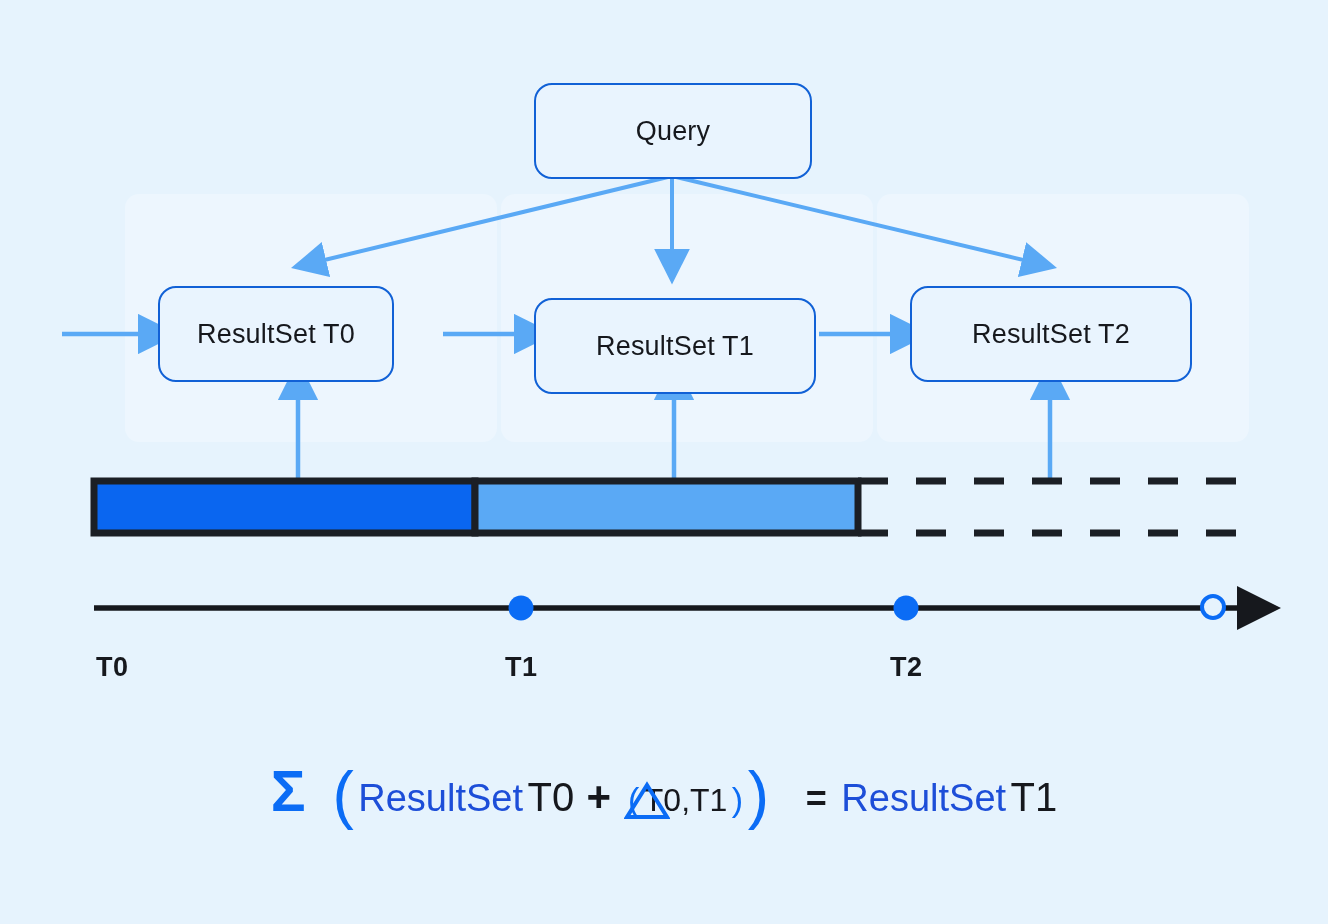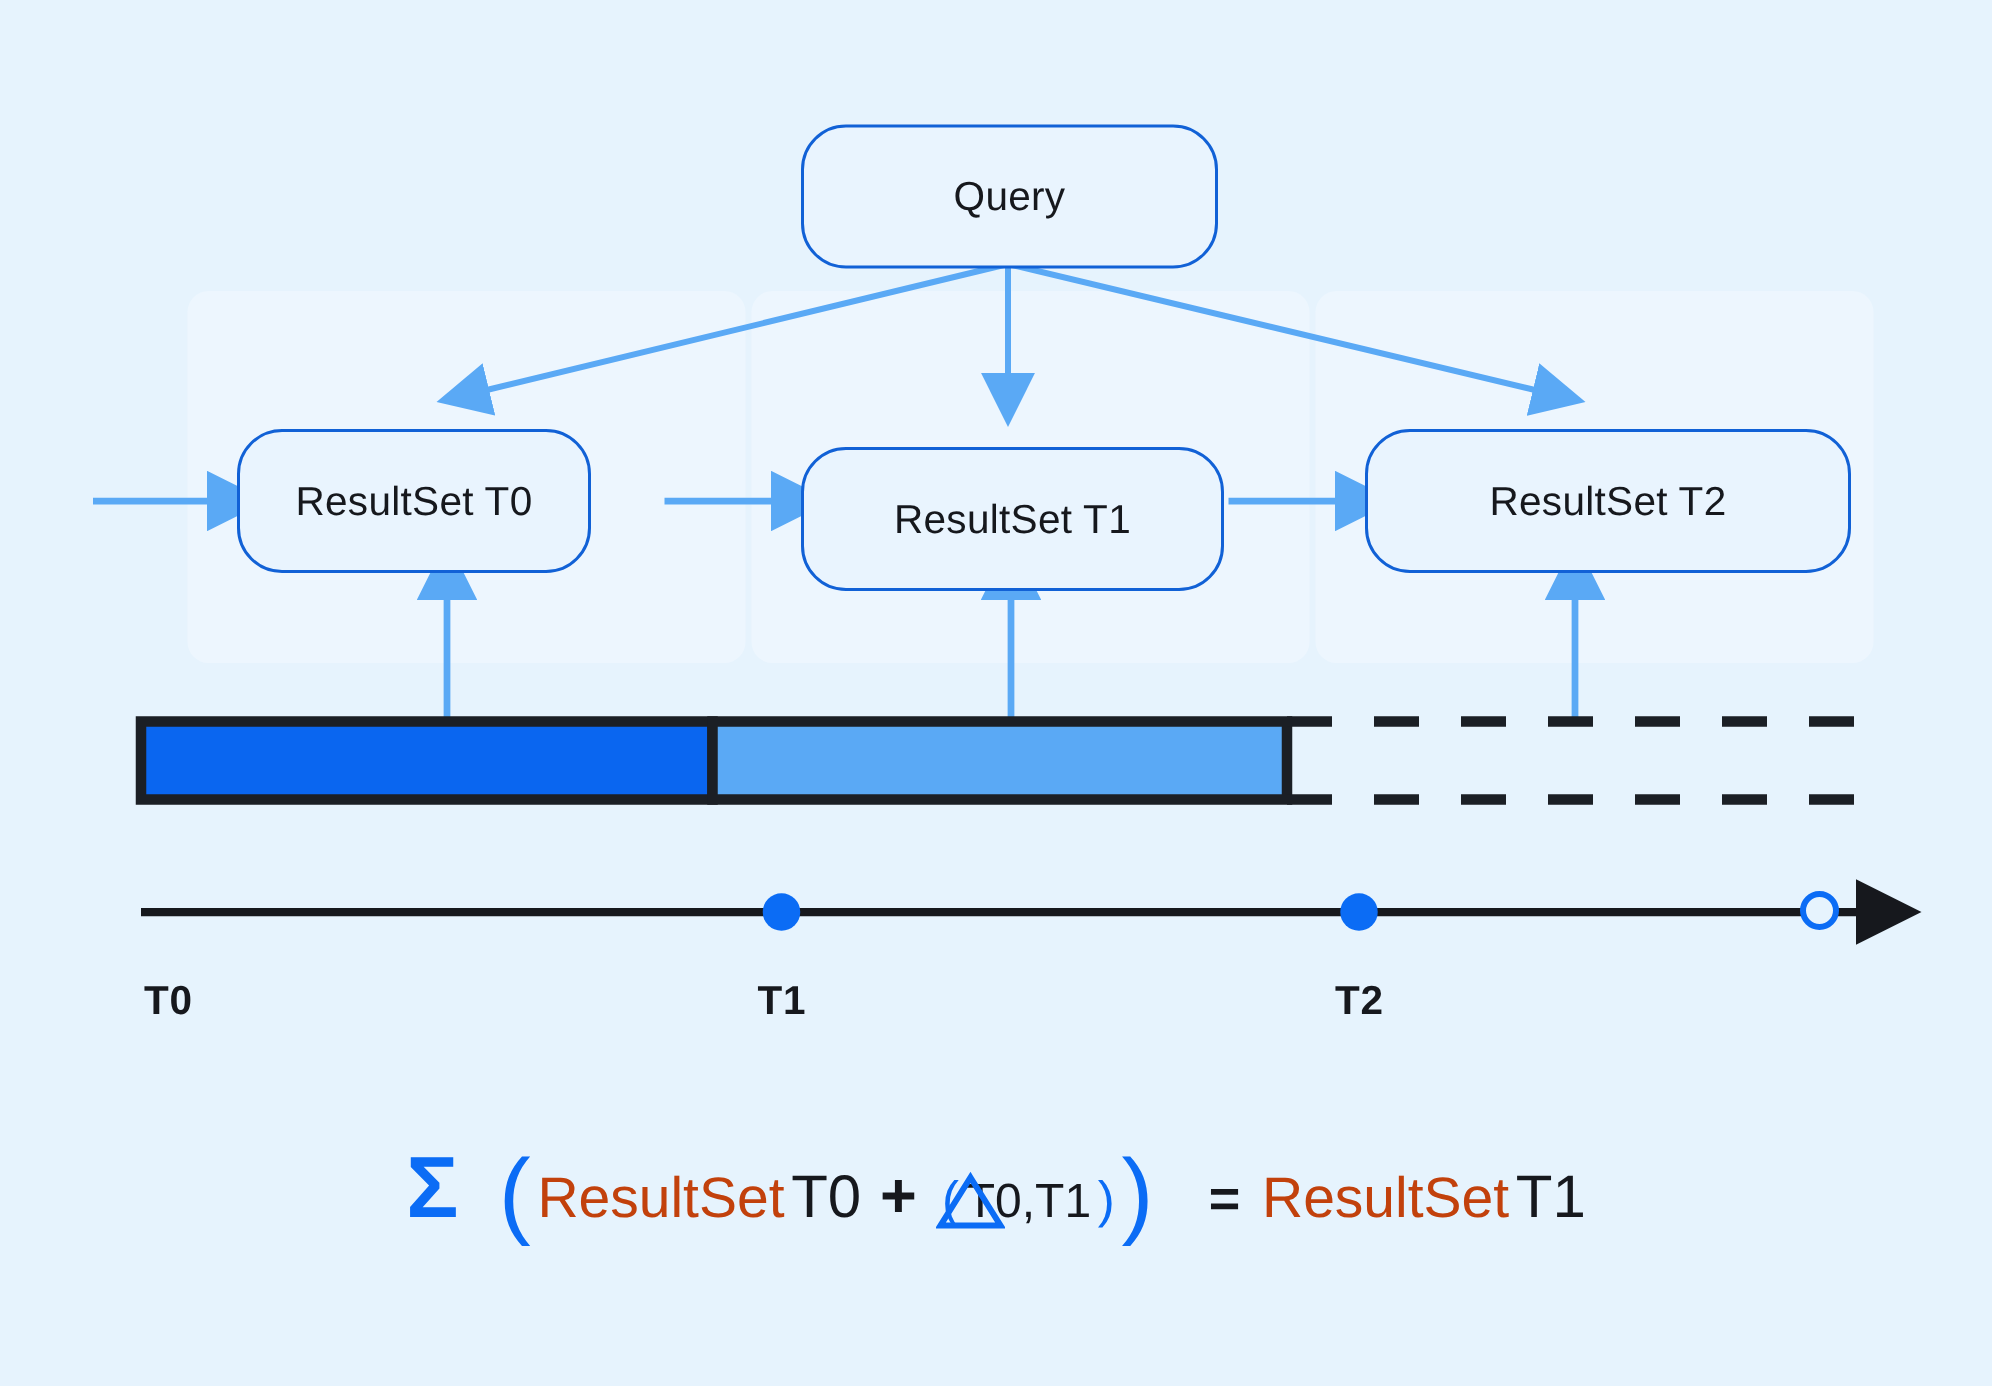--- a/index.html
+++ b/index.html
@@ -19,21 +19,21 @@
   .panel {
     position: absolute;
     background: #edf6fe;
     border-radius: 14px;
   }
   
   .node {
     position: absolute;
     box-sizing: border-box;
     border: 2.5px solid #1161d6;
-    border-radius: 30px;
+    border-radius: 18px;
     background: #e9f4fe;
     display: flex;
     align-items: center;
     justify-content: center;
     color: #16181d;
     font-size: 27px;
     letter-spacing: .2px;
     text-align: right;
   }
   .node.query { font-size: 27px; }
@@ -70,21 +70,21 @@
     letter-spacing: 0;
   }
   .f-paren {
     color: #0b6cf5;
     font-size: 64px;
     font-weight: 500;
     position: relative;
     top: 6px;
   }
   .f-rs {
-    color: #c2410c;
+    color: #1d4ed8;
     font-size: 38px;
     font-weight: 500;
   }
   .f-t {
     color: #16181d;
     font-size: 40px;
     font-weight: 500;
   }
   .f-op {
     color: #16181d;
@@ -172,21 +172,21 @@
   </div>
 
   <div class="node" style="left:158px; top:286px; width:236px; height:96px;">
     <span>ResultSet T0</span>
   </div>
 
   <div class="node" style="left:534px; top:298px; width:282px; height:96px;">
     <span>ResultSet T1</span>
   </div>
 
-  <div class="node" style="left:910px; top:286px; width:324px; height:96px;">
+  <div class="node" style="left:910px; top:286px; width:282px; height:96px;">
     <span>ResultSet T2</span>
   </div>
 
   <div class="tlabel" style="left:96px; top:652px;">T0</div>
   <div class="tlabel" style="left:505px; top:652px;">T1</div>
   <div class="tlabel" style="left:890px; top:652px;">T2</div>
 
   <div class="formula">
     <span class="f-sigma">Σ</span>
     <span class="f-gap"></span>

